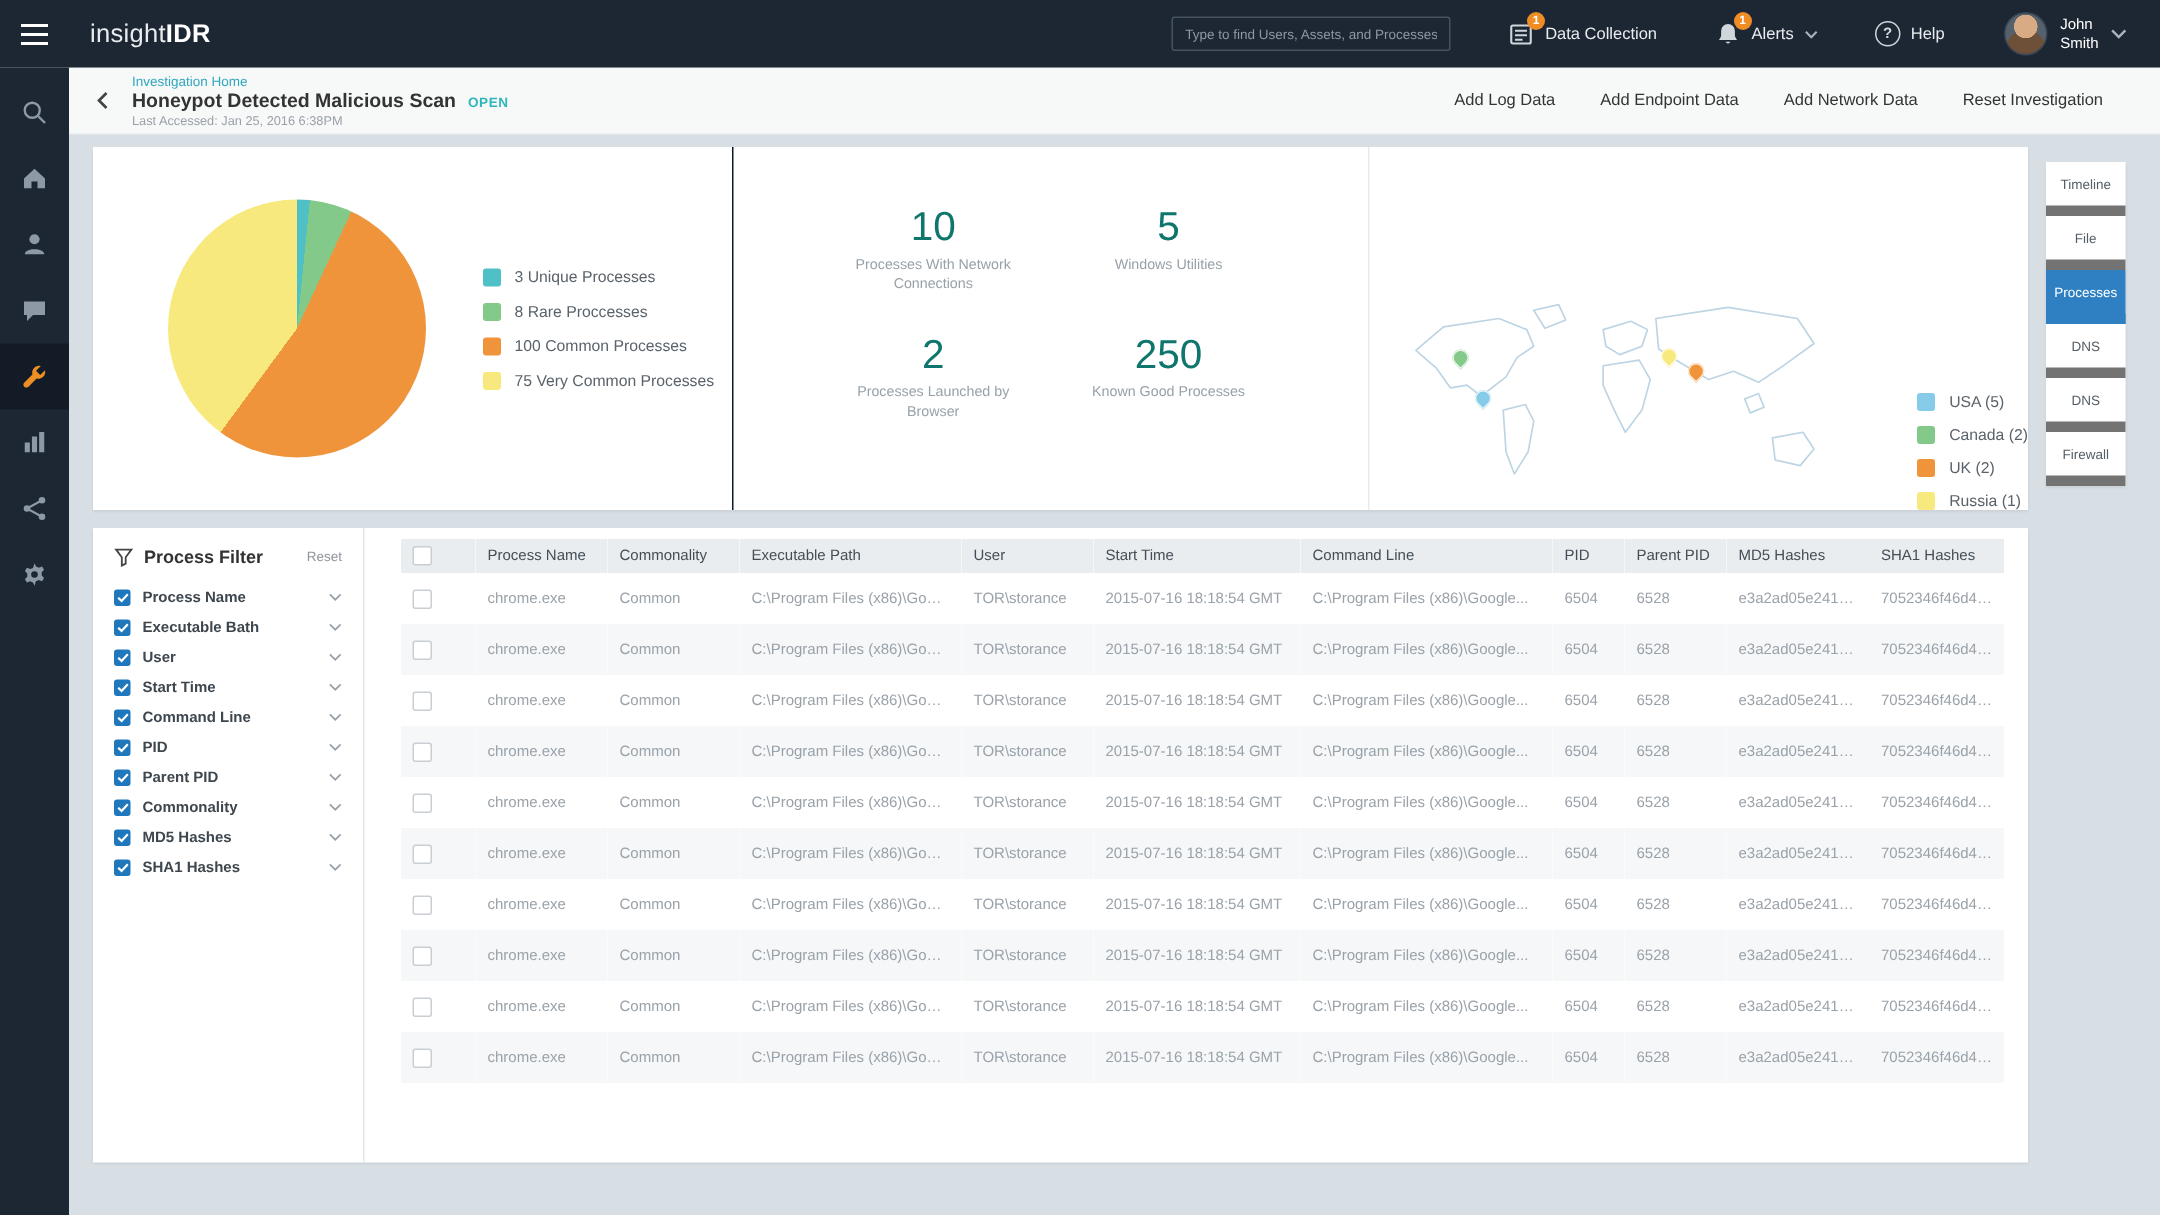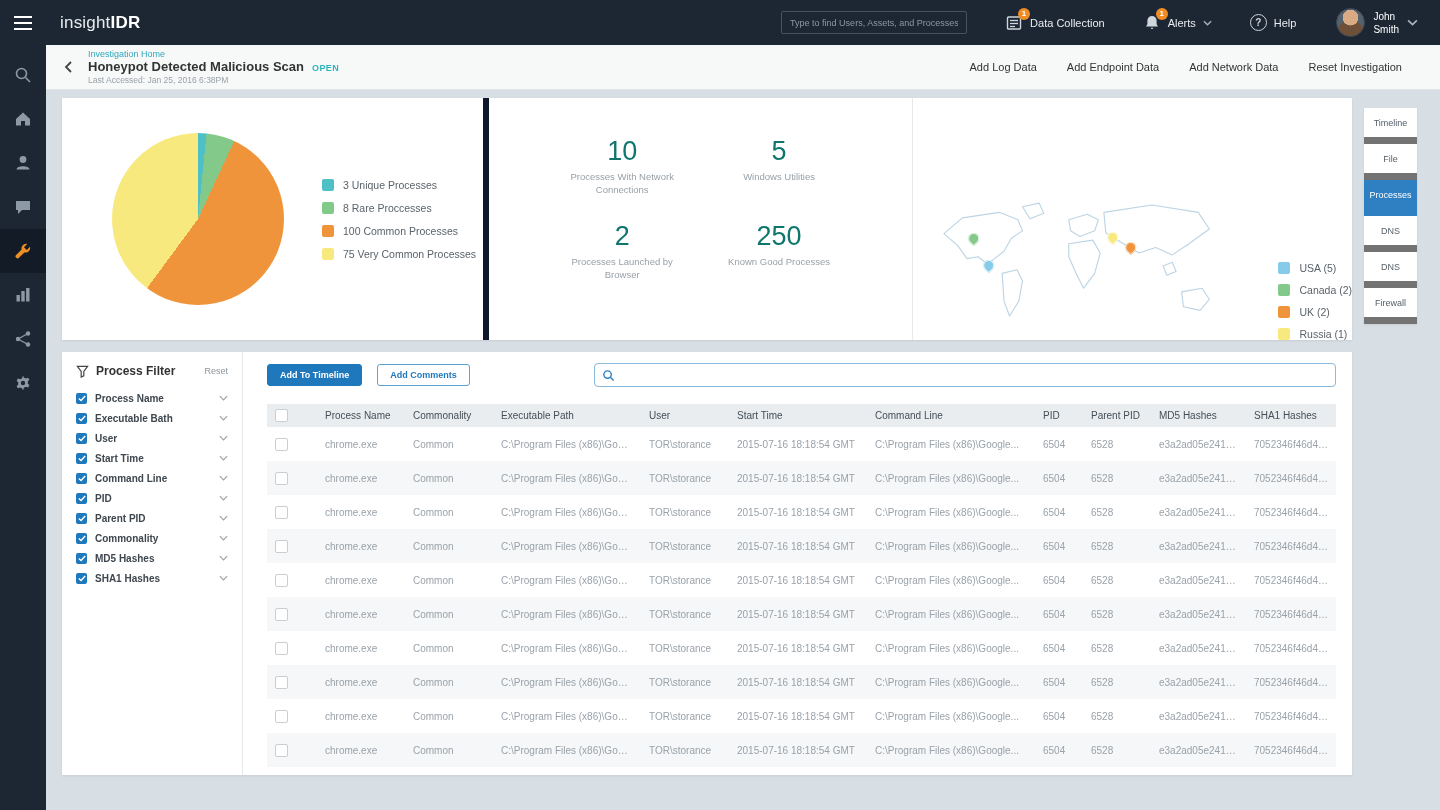--- a/index.html
+++ b/index.html
@@ -37,21 +37,21 @@
   .inv-title-row { display:flex; align-items:baseline; gap:8px; }
   .inv-title { font-size:13px; font-weight:700; color:#333; }
   .inv-status { font-size:9px; font-weight:700; color:#2fb6bb; letter-spacing:.4px; }
   .inv-accessed { font-size:8.5px; color:#9aa2a9; margin-top:1px; }
   .inv-actions { margin-left:auto; margin-right:38px; display:flex; gap:30px; }
   .inv-action { font-size:11px; color:#333; cursor:pointer; white-space:nowrap; }
 
   
   .summary-card { position:absolute; left:62px; top:98px; width:1290px; height:242px; background:#fff; box-shadow:0 1px 2px rgba(0,0,0,.08); display:flex; z-index:5; }
   .panel { height:100%; }
-  .panel.pie-panel { width:431px; border-right:6px solid #0f172a; display:flex; align-items:center; }
+  .panel.pie-panel { width:431px; border-right:1px solid #0f172a; display:flex; align-items:center; }
   .panel.stats-panel { width:429px; border-right:1px solid #e7eaec; }
   .panel.map-panel { flex:1; display:flex; align-items:flex-end; position:relative;gap:33px; }
   .pie { width:172px; height:172px; border-radius:50%; margin-left:50px; flex:none; }
   .legend { margin-left:38px; display:flex; flex-direction:column; gap:11px; }
   .legend-item { display:flex; align-items:center; gap:9px; }
   .swatch { width:12px; height:12px; border-radius:2px; flex:none; }
   .legend-label { font-size:10.5px; color:#5a636b; white-space:nowrap; }
   .stats-grid { display:grid; grid-template-columns:1fr 1fr; row-gap:24px; padding:38px 55px 0 55px; }
   .stat { text-align:center; }
   .stat-value { font-size:27px; color:#0f766e; font-weight:400; }
@@ -457,31 +457,20 @@
           <span class="filter-chev">
             <svg viewBox="0 0 10 6" width="9" height="6">
               <path d="M1 1 L5 5 L9 1" stroke="currentColor" stroke-width="1.3" fill="none"></path>
             </svg>
           </span>
         </div>
       </div>
   </div>
 
   <div class="table-panel">
-    <div class="tbl-toolbar">
-      <button class="btn-primary">Add To Timeline</button>
-      <button class="btn-outline">Add Comments</button>
-      <div class="tbl-search-wrap">
-        <span class="tbl-search-ic"><svg viewBox="0 0 14 14" width="13" height="13">
-              <circle cx="6" cy="6" r="4" fill="none" stroke="currentColor" stroke-width="1.5"></circle>
-              <line x1="9" y1="9" x2="12.5" y2="12.5" stroke="currentColor" stroke-width="1.5"></line>
-            </svg></span>
-        <input class="tbl-search" placeholder="" style="">
-      </div>
-    </div>
 
     <table class="proc-table">
       <colgroup>
         <col style="width:50px">
           <col style="width:88px">
           <col style="width:88px">
           <col style="width:148px">
           <col style="width:88px">
           <col style="width:138px">
           <col style="width:168px">

